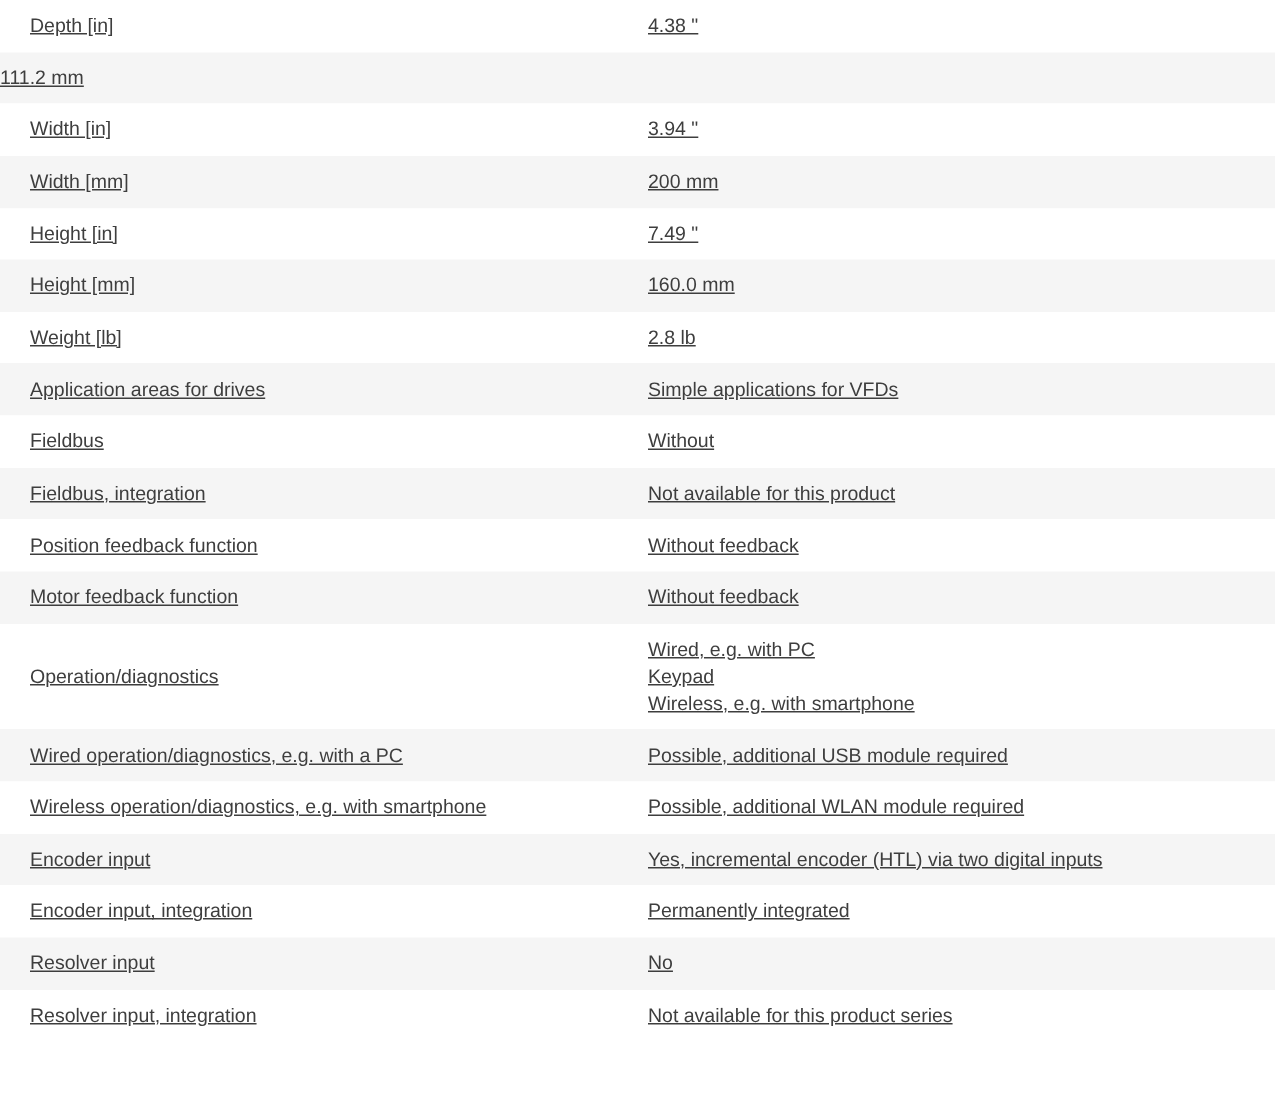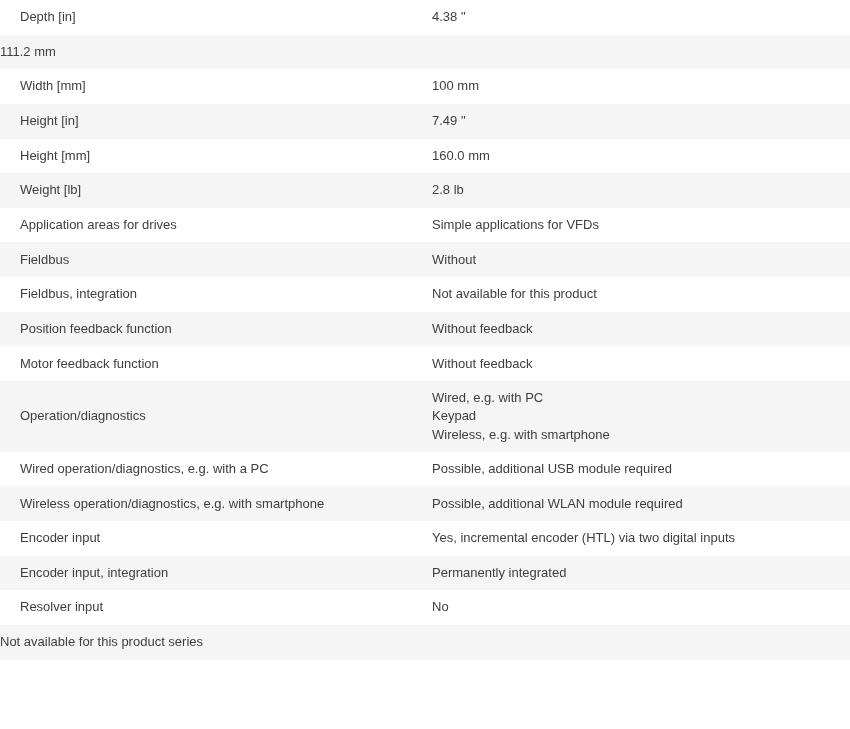--- a/index.html
+++ b/index.html
@@ -26,20 +26,21 @@
     background: var(--row-bg);
   }
   .row:nth-child(even) {
     background: var(--row-alt-bg);
   }
   .row.multi {
     height: 70.65px;
   }
   .cell {
     line-height: 18.3px;
+    text-decoration: underline;
   }
   .cell.label {
     width: 432px;
     flex: 0 0 432px;
     padding-left: 20px;
     padding-right: 12px;
   }
   .cell.value {
     flex: 1 1 auto;
     padding-right: 12px;
@@ -52,24 +53,28 @@
 <div class="spec-table" id="spec-table">
   <div class="row">
     <div class="cell label">Depth [in]</div>
     <div class="cell value">4.38 "</div>
   </div>
 
   <div class="row">
     <div class="cell value">111.2 mm</div>
   </div>
 
+  <div class="row">
+    <div class="cell label">Width [in]</div>
+    <div class="cell value">3.94 "</div>
+  </div>
 
   <div class="row">
     <div class="cell label">Width [mm]</div>
-    <div class="cell value">100 mm</div>
+    <div class="cell value">200 mm</div>
   </div>
 
   <div class="row">
     <div class="cell label">Height [in]</div>
     <div class="cell value">7.49 "</div>
   </div>
 
   <div class="row">
     <div class="cell label">Height [mm]</div>
     <div class="cell value">160.0 mm</div>
@@ -132,15 +137,16 @@
     <div class="cell label">Encoder input, integration</div>
     <div class="cell value">Permanently integrated</div>
   </div>
 
   <div class="row">
     <div class="cell label">Resolver input</div>
     <div class="cell value">No</div>
   </div>
 
   <div class="row">
+    <div class="cell label">Resolver input, integration</div>
     <div class="cell value">Not available for this product series</div>
   </div>
 </div>
 
 </body></html>

